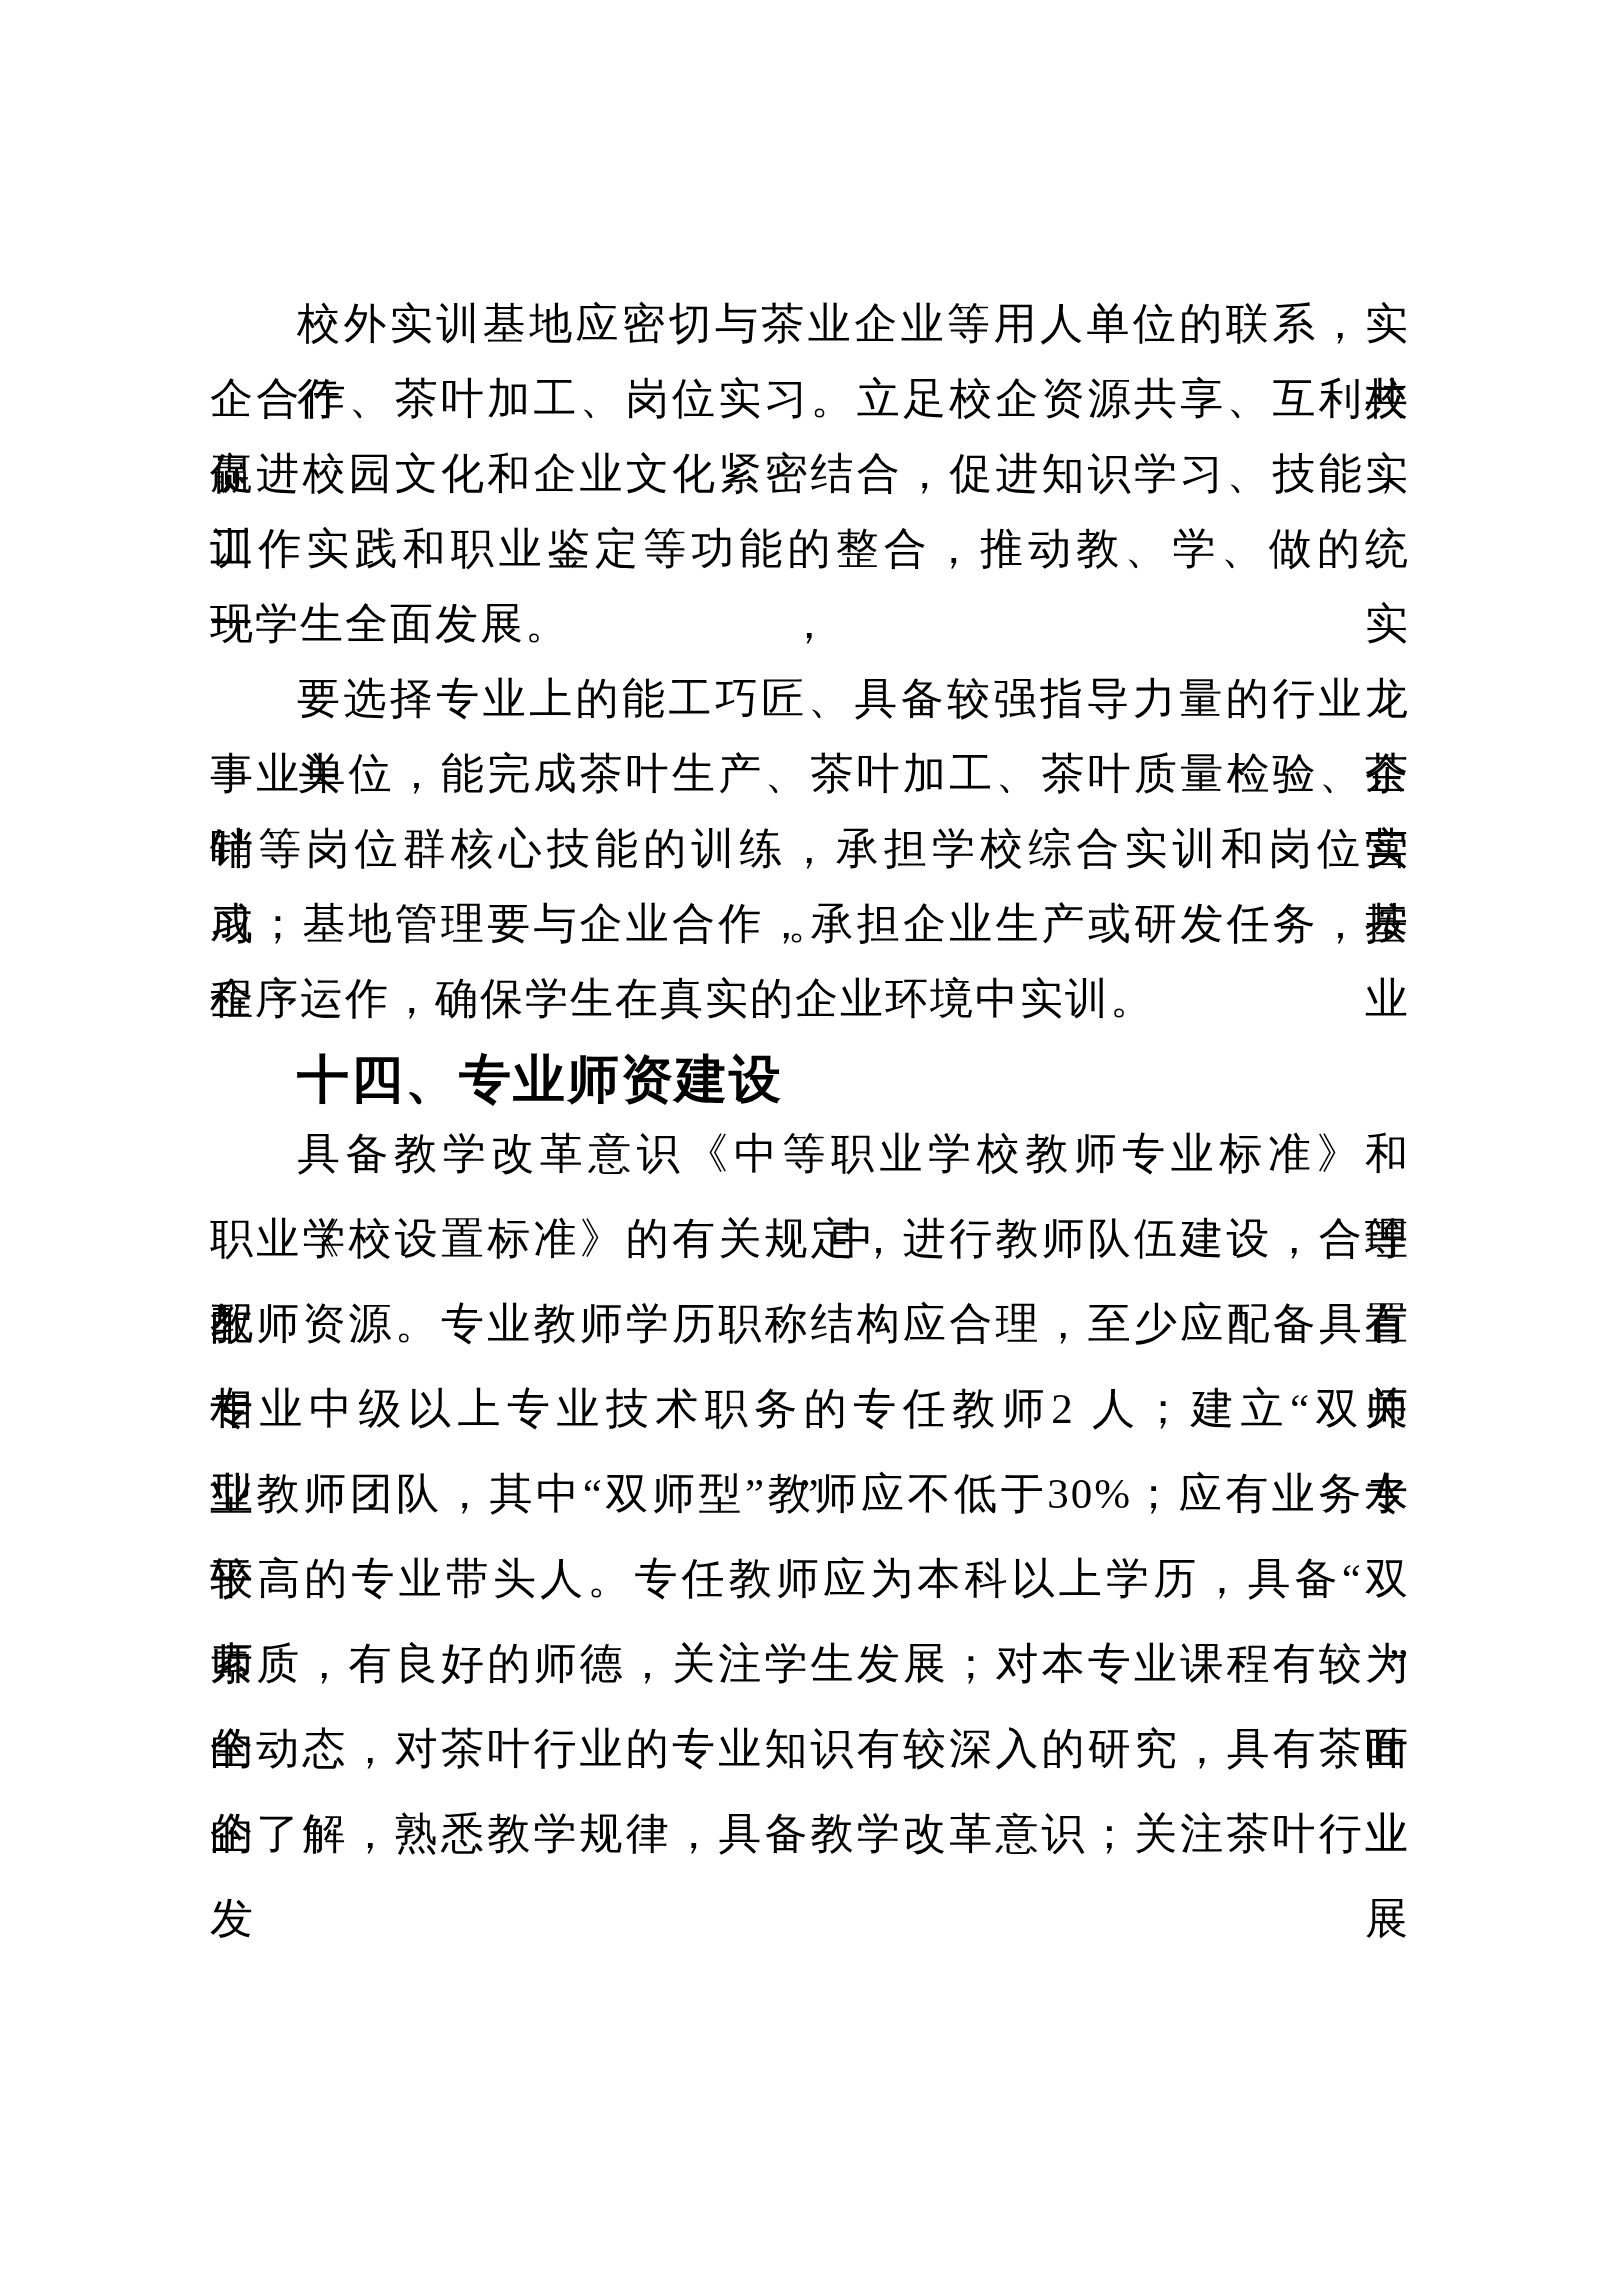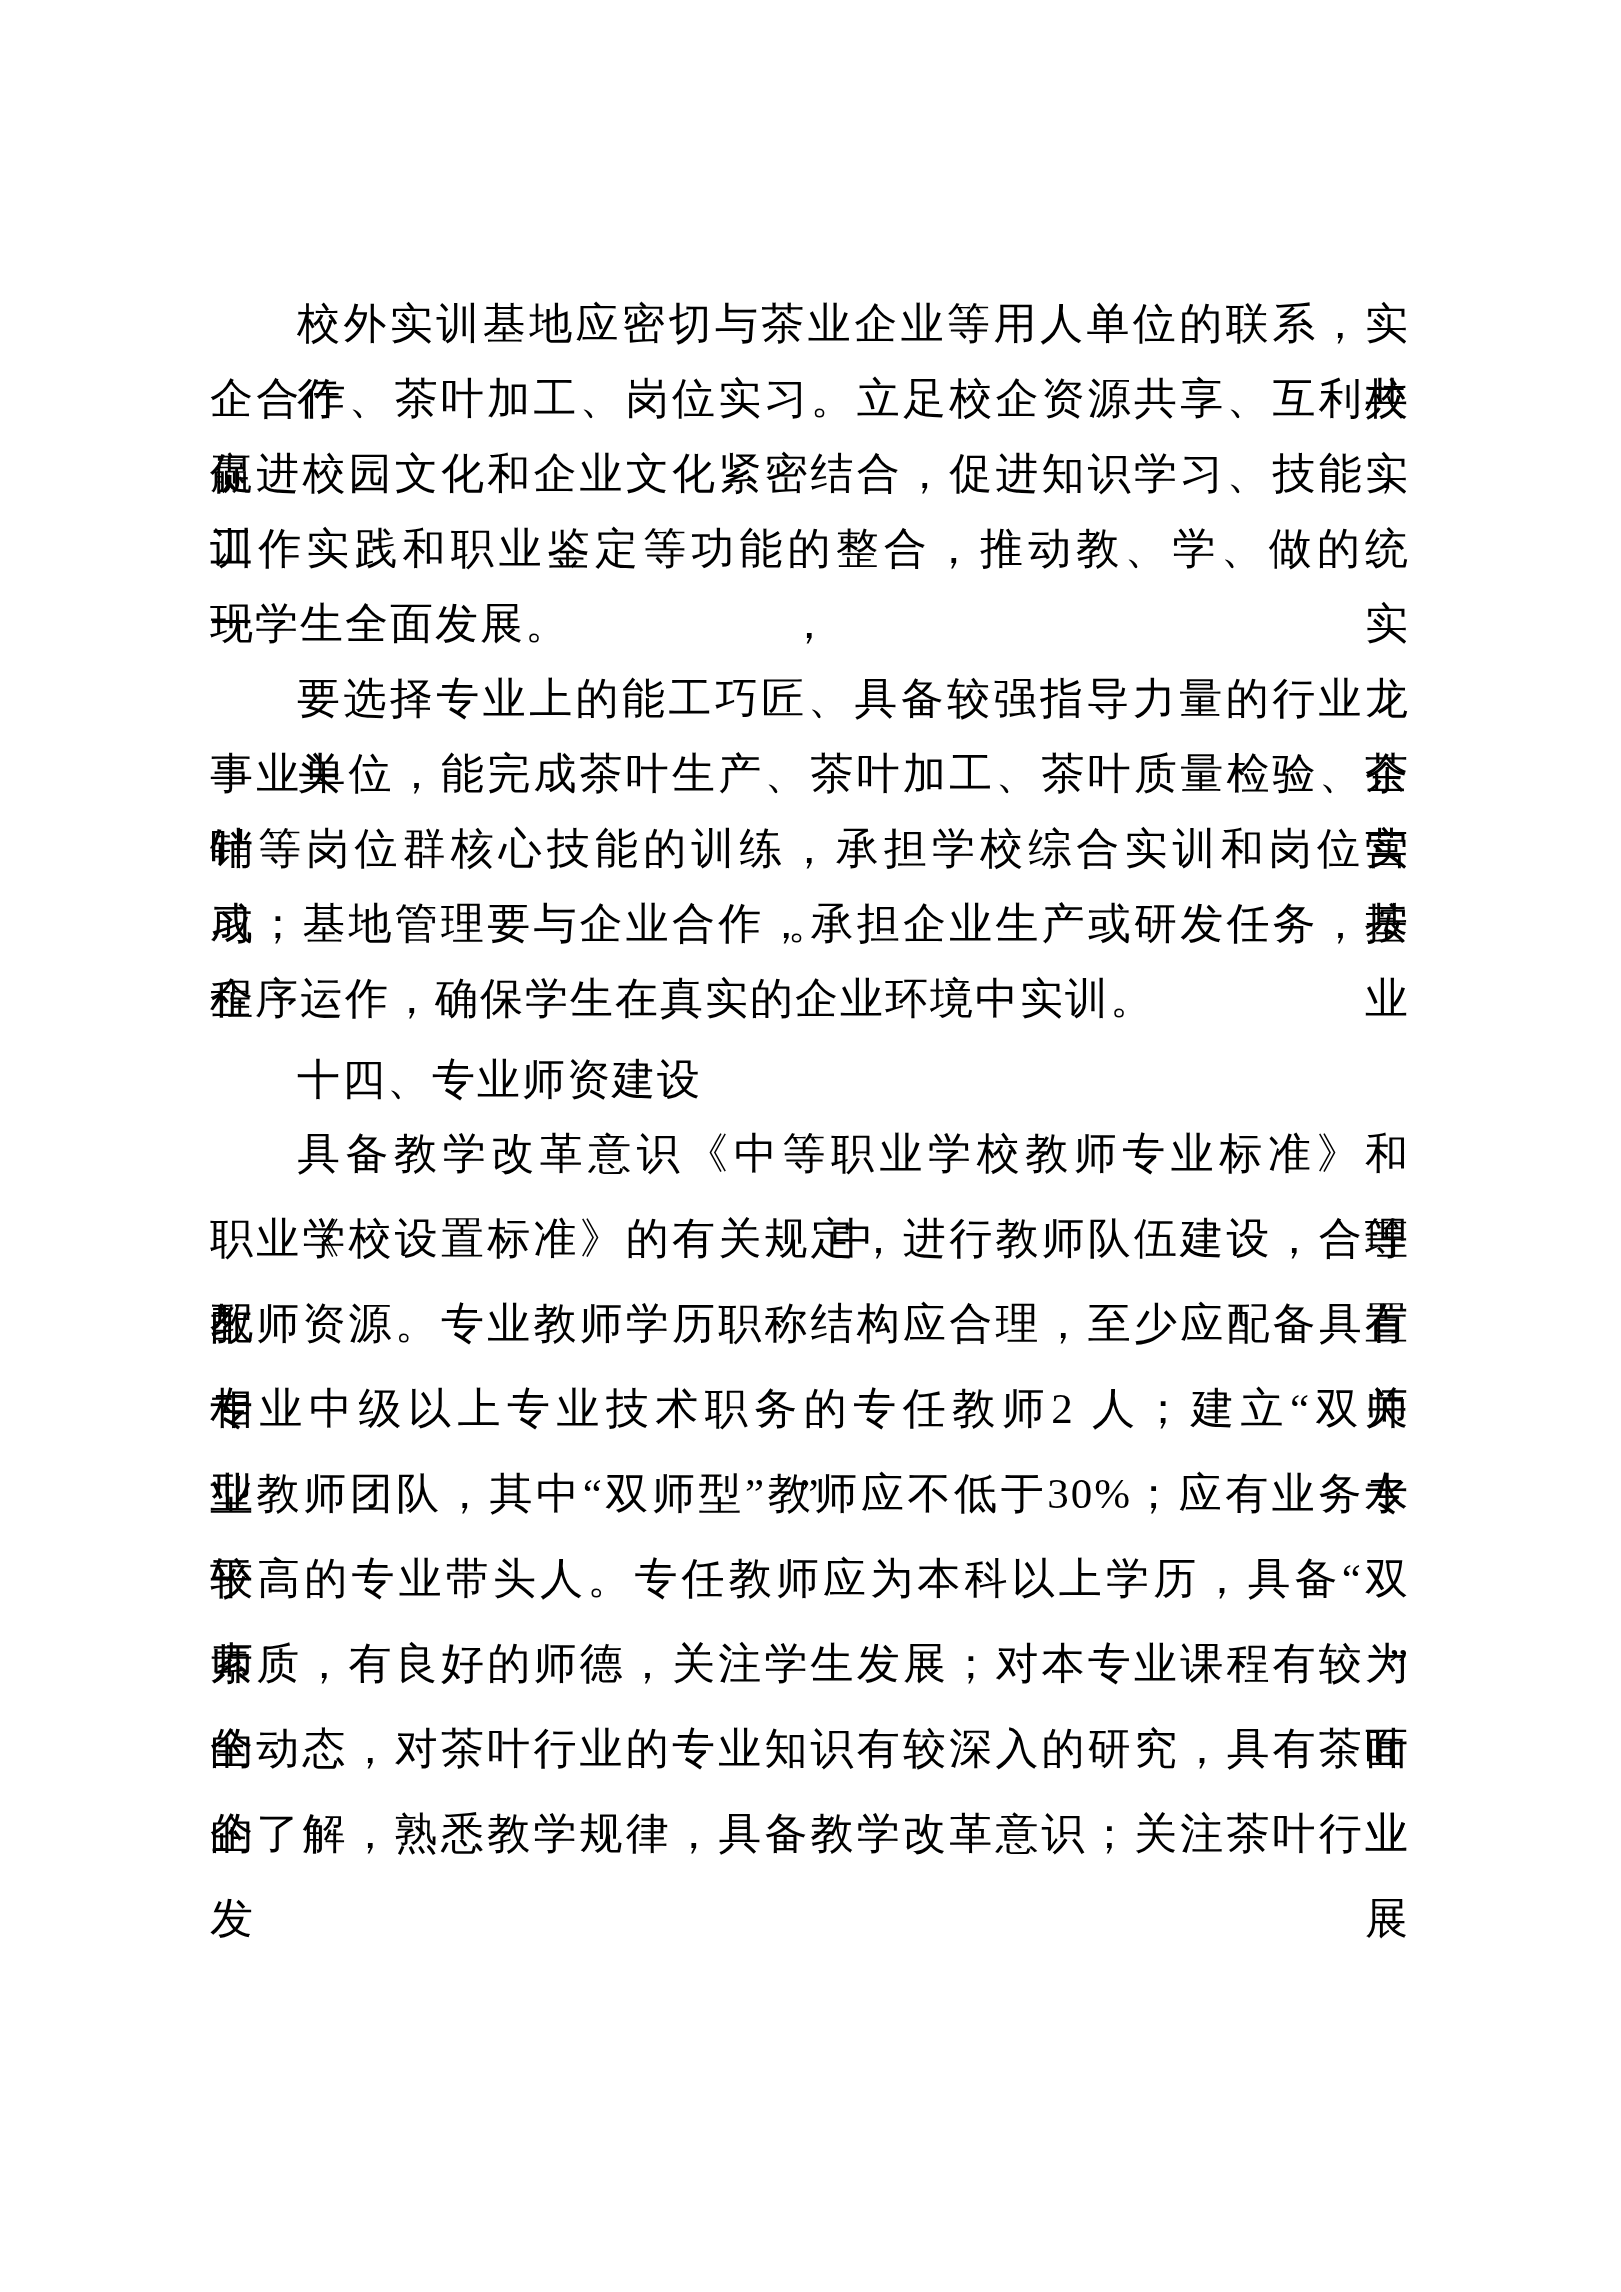--- a/index.html
+++ b/index.html
@@ -46,23 +46,23 @@
   .block-b .line {
     height: 85px;
     line-height: 85px;
   }
   .heading-line {
     box-sizing: border-box;
     width: 100%;
     padding-left: 87px;
     height: 75px;
     line-height: 86px;
-    font-size: 43px;
+    font-size: 52px;
     letter-spacing: 2px;
-    font-weight: 400;
+    font-weight: 700;
     font-family: "Liberation Sans", "DejaVu Sans", sans-serif;
     color: #000000;
     text-align: left;
   }
 </style>
 </head>
 <body>
 
 <div class="page">
   <div class="textcol">

